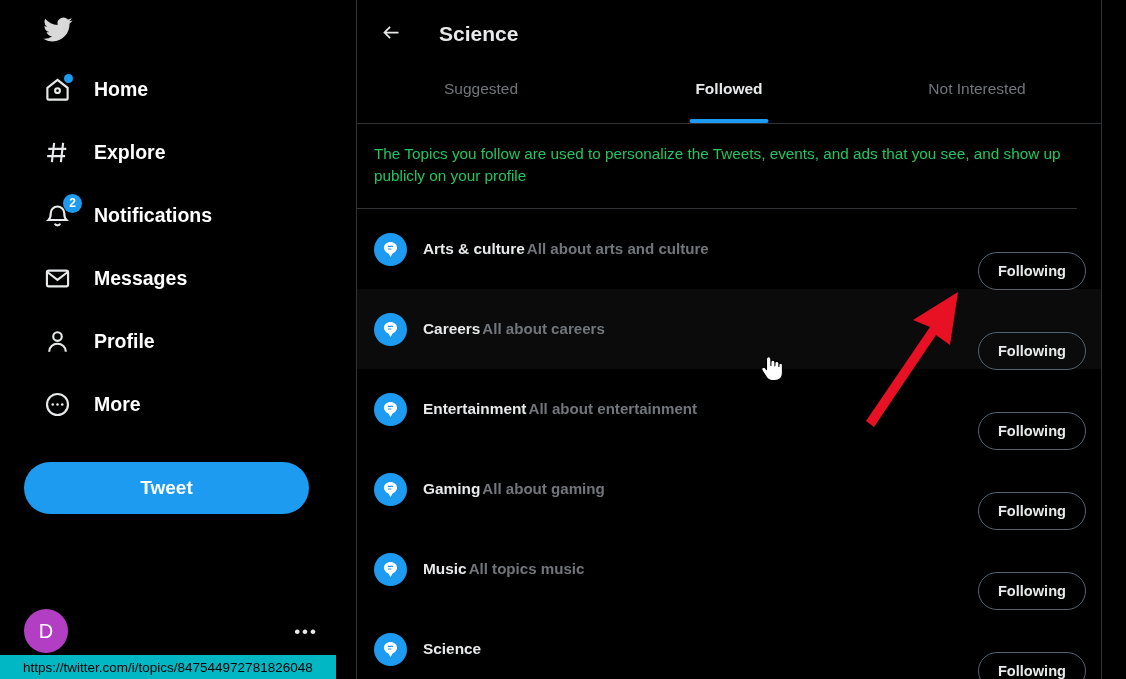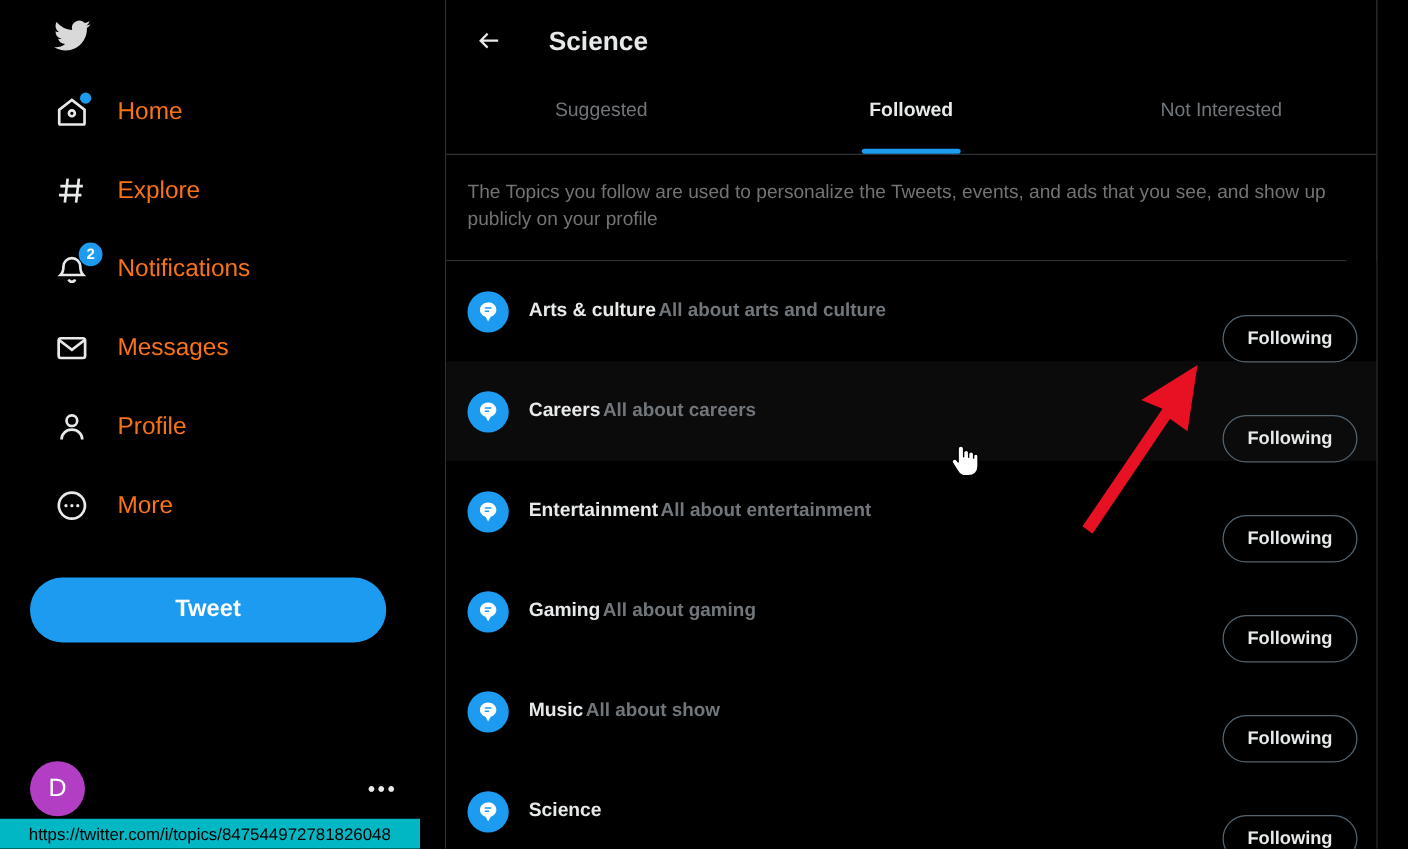--- a/index.html
+++ b/index.html
@@ -25,21 +25,21 @@
 
   .nav { padding-left:42px; }
   .nav-item {
     display:flex; align-items:center;
     height:63px;
     gap:22px;
     cursor:pointer;
   }
   .nav-icon { width:30px; height:30px; position:relative; display:flex; align-items:center; justify-content:center; flex:0 0 30px;}
   .nav-icon svg { width:27px; height:27px; stroke:#e7e9ea; fill:none; stroke-width:1.9; }
-  .nav-label { font-size:19.5px; font-weight:400; color:#f97316; letter-spacing:0px; }
+  .nav-label { font-size:19.5px; font-weight:700; color:#ffffff; letter-spacing:0px; }
   .badge-dot {
     position:absolute; top:-1px; right:-1px;
     width:9px; height:9px; border-radius:50%;
     background:#1d9bf0;
   }
   .badge-num {
     position:absolute; top:-7px; right:-10px;
     min-width:19px; height:19px; padding:0 4px;
     border-radius:10px; background:#1d9bf0;
     color:#fff; font-size:12px; font-weight:700;
@@ -115,21 +115,21 @@
   .tab-label { font-size:15.5px; color:#71767b; font-weight:400; }
   .tab.active .tab-label { color:#e7e9ea; font-weight:700; }
   .tab-underline {
     position:absolute; bottom:0; left:50%; transform:translateX(-50%);
     width:79px; height:4px; border-radius:2px; background:#1d9bf0;
   }
 
   .desc {
     padding:19px 16px 22px 17px;
     border-bottom:1px solid #2f3336;
-    color:#737373; font-size:15.3px; line-height:1.42;
+    color:#22c55e; font-size:15.3px; line-height:1.42;
     max-width:720px;
   }
 
   .topics-list { }
   .topic-row {
     display:flex; align-items:center;
     height:80px;
     padding:0 15px 0 17px;
     cursor:pointer;
     background:#000;
@@ -353,21 +353,21 @@
       <div class="topic-row">
         <span class="topic-icon">
           <svg viewBox="0 0 24 24">
               <path d="M12 2.4c-4.6 0-8.3 3.3-8.3 7.4 0 3.3 2.4 6.1 5.7 7.1l2.6 4.7 2.6-4.7c3.3-1 5.7-3.8 5.7-7.1 0-4.1-3.7-7.4-8.3-7.4z"></path>
               <rect x="8.4" y="7.3" width="7.2" height="1.5" rx="0.75" fill="#1d9bf0"></rect>
               <rect x="8.4" y="10.6" width="4.8" height="1.5" rx="0.75" fill="#1d9bf0"></rect>
             </svg>
         </span>
         <span class="topic-text">
           <span class="topic-name">Music</span>
-          <span class="topic-desc">All about show</span>
+          <span class="topic-desc">All topics music</span>
         </span>
         <button class="follow-btn">Following</button>
       </div>
 
       <div class="topic-row">
         <span class="topic-icon">
           <svg viewBox="0 0 24 24">
               <path d="M12 2.4c-4.6 0-8.3 3.3-8.3 7.4 0 3.3 2.4 6.1 5.7 7.1l2.6 4.7 2.6-4.7c3.3-1 5.7-3.8 5.7-7.1 0-4.1-3.7-7.4-8.3-7.4z"></path>
               <rect x="8.4" y="7.3" width="7.2" height="1.5" rx="0.75" fill="#1d9bf0"></rect>
               <rect x="8.4" y="10.6" width="4.8" height="1.5" rx="0.75" fill="#1d9bf0"></rect>

